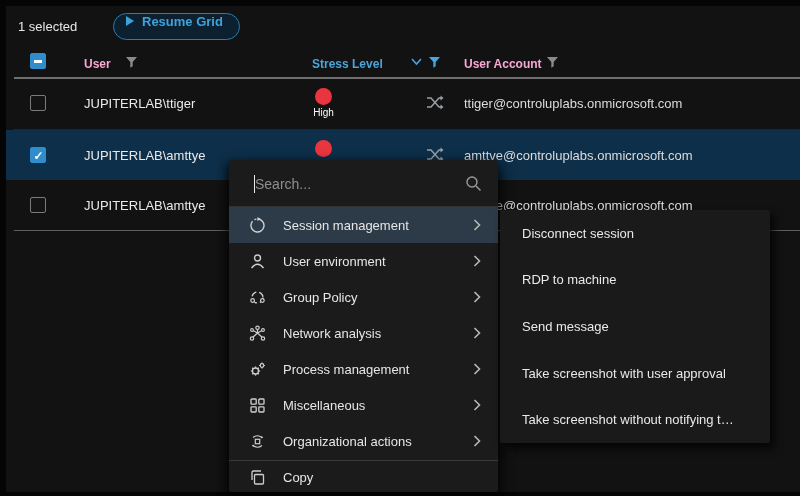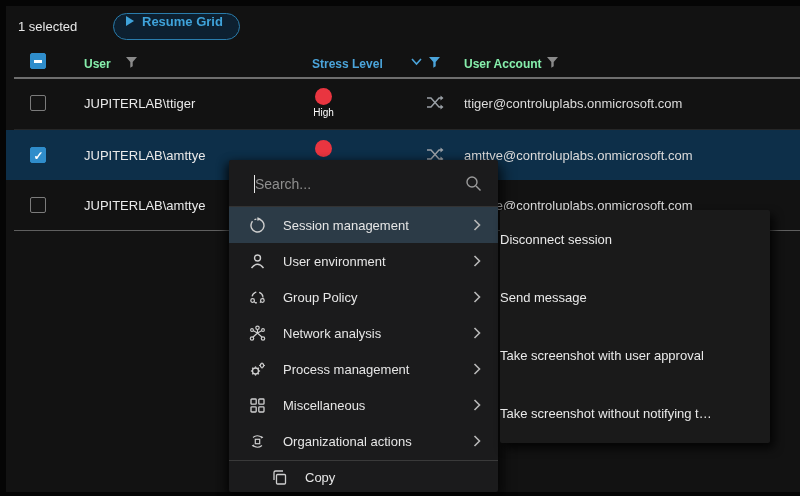--- a/index.html
+++ b/index.html
@@ -10,21 +10,21 @@
   
   .selected-count { position:absolute; left:12px; top:13px; color:#e8e8e8; font-size:13px; }
   .resume-btn { position:absolute; left:107px; top:7px; height:27px; padding:0 16px 11px 12px;
     display:flex; align-items:center; gap:8px; border:1px solid #2a7cab; border-radius:14px;
     background:#0d2030; color:#3fa3da; font-size:13px; font-weight:bold; cursor:pointer; }
   .play { width:0; height:0; border-left:8px solid #3fa3da; border-top:5px solid transparent;
     border-bottom:5px solid transparent; }
 
   
   .thead { position:absolute; left:0; top:44px; right:0; height:27px; }
-  .th { position:absolute; font-size:12px; font-weight:bold; color:#86efac; top:7px; }
+  .th { position:absolute; font-size:12px; font-weight:bold; color:#f9a8d4; top:7px; }
   .th.blue { color:#4ba4da; }
   .header-line { position:absolute; left:8px; right:0; top:71px; height:2px; background:#6e6e6e; }
   .row { position:absolute; left:0; right:0; height:50px; }
   .row.sel { background:#0d2f49; }
   .row-line { position:absolute; left:8px; right:0; height:1px; background:#262626; }
   .bottom-line { position:absolute; left:8px; right:0; top:224px; height:1px; background:#5f5f5f; }
 
   .cb { position:absolute; left:24px; top:17px; width:16px; height:16px; border:1px solid #7b7b7b;
     border-radius:2px; background:#141414; }
   .cb.checked { background:#2f8dcb; border-color:#2f8dcb; }
@@ -49,26 +49,26 @@
     border:none; outline:none; color:#ddd; font-size:14px; font-family:"Liberation Sans",sans-serif; }
   .search-input::placeholder { color:#8f8f8f; }
   .caret { position:absolute; left:25px; top:15px; width:1px; height:18px; background:#e8e8e8; }
   .search-icon { position:absolute; right:16px; top:15px; }
   .menu-item { position:relative; height:36px; display:flex; align-items:center; padding:0 17px 0 20px;
     cursor:pointer; }
   .menu-item.active { background:#2c3b47; }
   .menu-item .mi-icon { width:17px; height:17px; margin-right:17px; flex:0 0 auto; }
   .menu-item .mi-label { flex:1; color:#e6e6e6; font-size:13px; }
   .menu-divider { height:1px; background:#3a3a3a; margin:1px 0; }
-  .menu-item.copy { height:31px;margin-left:22px; }
+  .menu-item.copy { height:31px; }
 
   
   .submenu { position:absolute; left:494px; top:204px; width:270px; height:233px; background:#1a1a1a;
     border-radius:2px; box-shadow:4px 5px 10px rgba(0,0,0,.8); display:flex; flex-direction:column; }
-  .sub-item { flex:1; display:flex; align-items:center; color:#e9e9e9;
+  .sub-item { flex:1; display:flex; align-items:center; padding-left:22px; color:#e9e9e9;
     font-size:13px; cursor:pointer; white-space:nowrap; }
 
   svg { display:block; }
 </style>
 </head>
 <body>
 
 <div class="panel">
 
   <div class="selected-count">1 selected</div>
@@ -270,18 +270,19 @@
       <svg class="mi-icon" viewBox="0 0 17 17">
         <rect x="5.5" y="5.5" width="9" height="9.5" rx="1" fill="none" stroke="#cfcfcf" stroke-width="1.3"></rect>
         <path d="M3 11 V3.5 a1.5 1.5 0 0 1 1.5 -1.5 H12" fill="none" stroke="#cfcfcf" stroke-width="1.3"></path>
       </svg>
       <span class="mi-label">Copy</span>
     </div>
   </div>
 
   <div class="submenu">
     <div class="sub-item">Disconnect session</div>
+    <div class="sub-item">RDP to machine</div>
     <div class="sub-item">Send message</div>
     <div class="sub-item">Take screenshot with user approval</div>
     <div class="sub-item">Take screenshot without notifying t…</div>
   </div>
 
 </div>
 
 </body></html>

